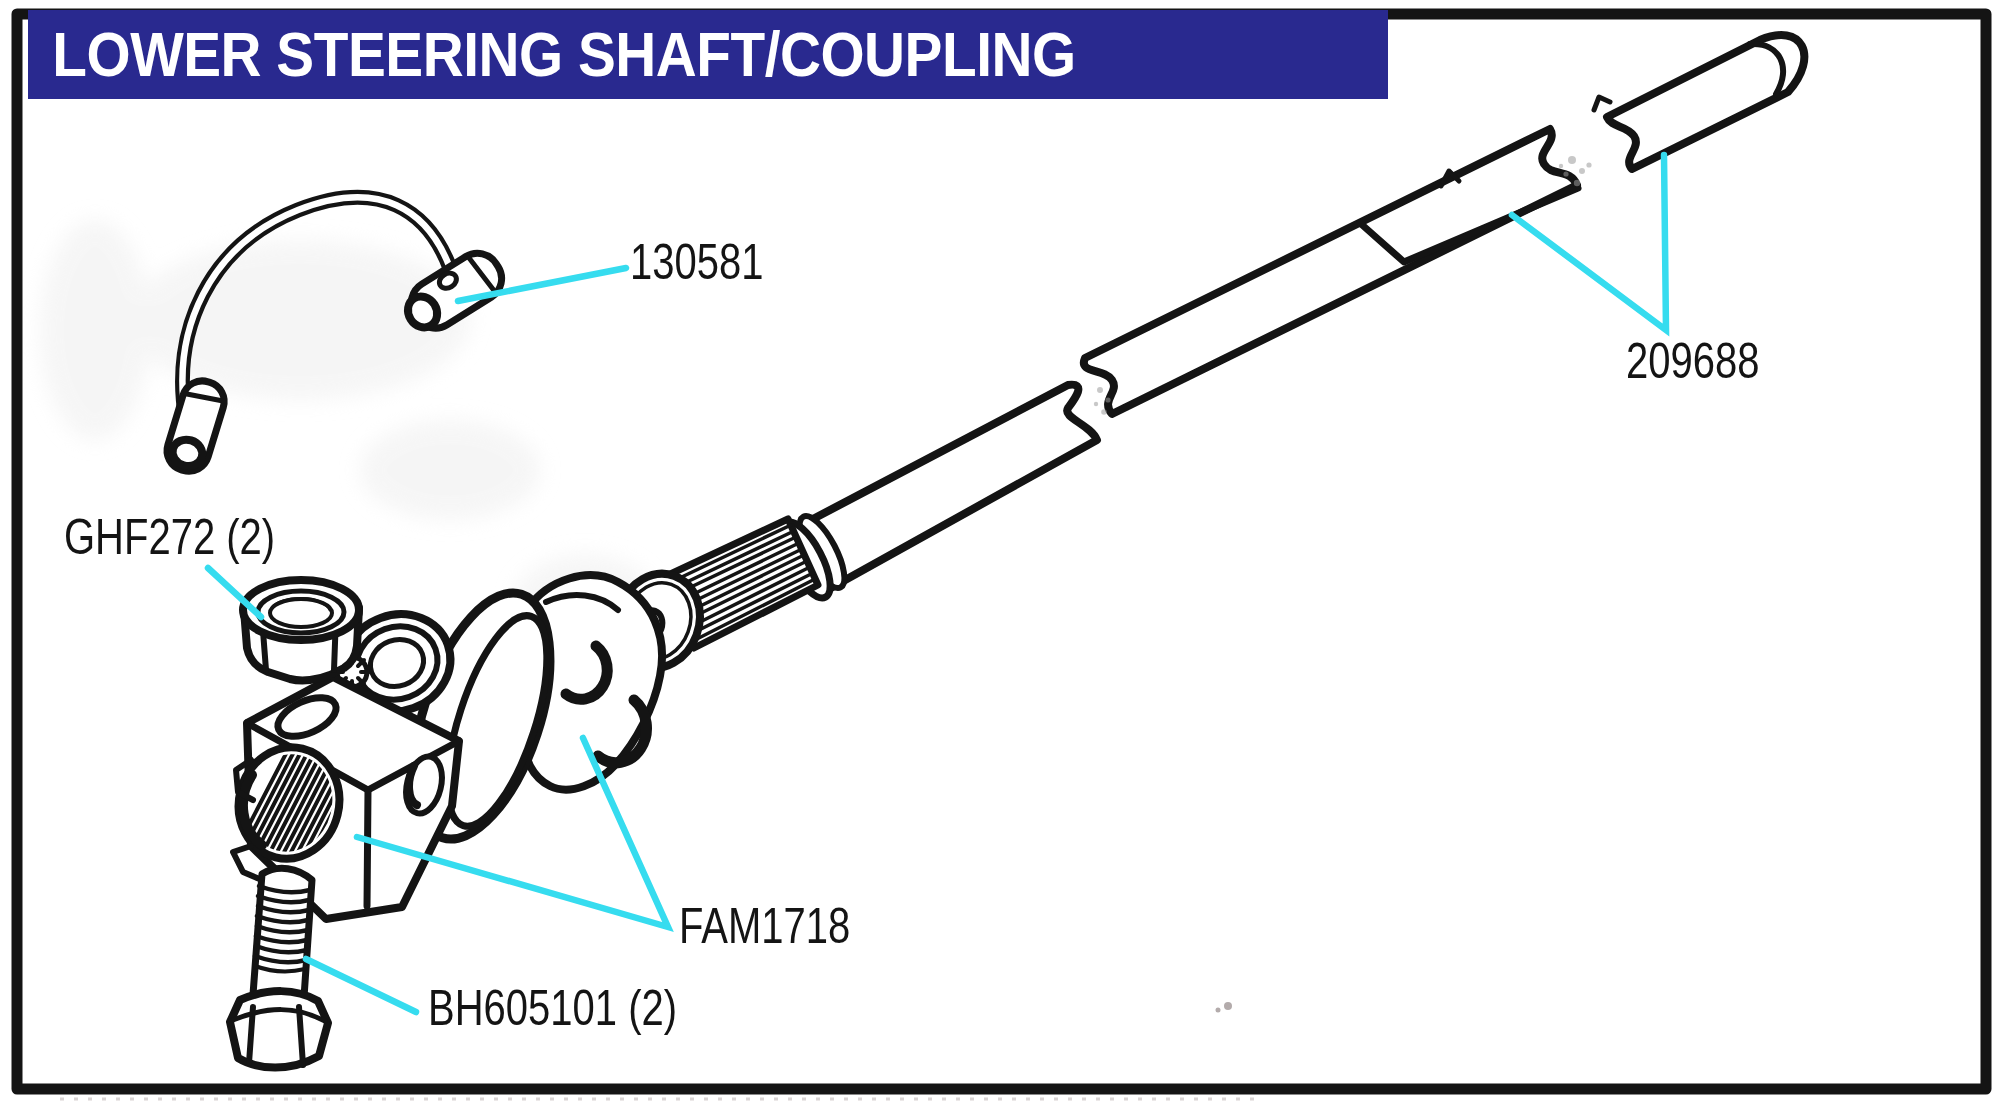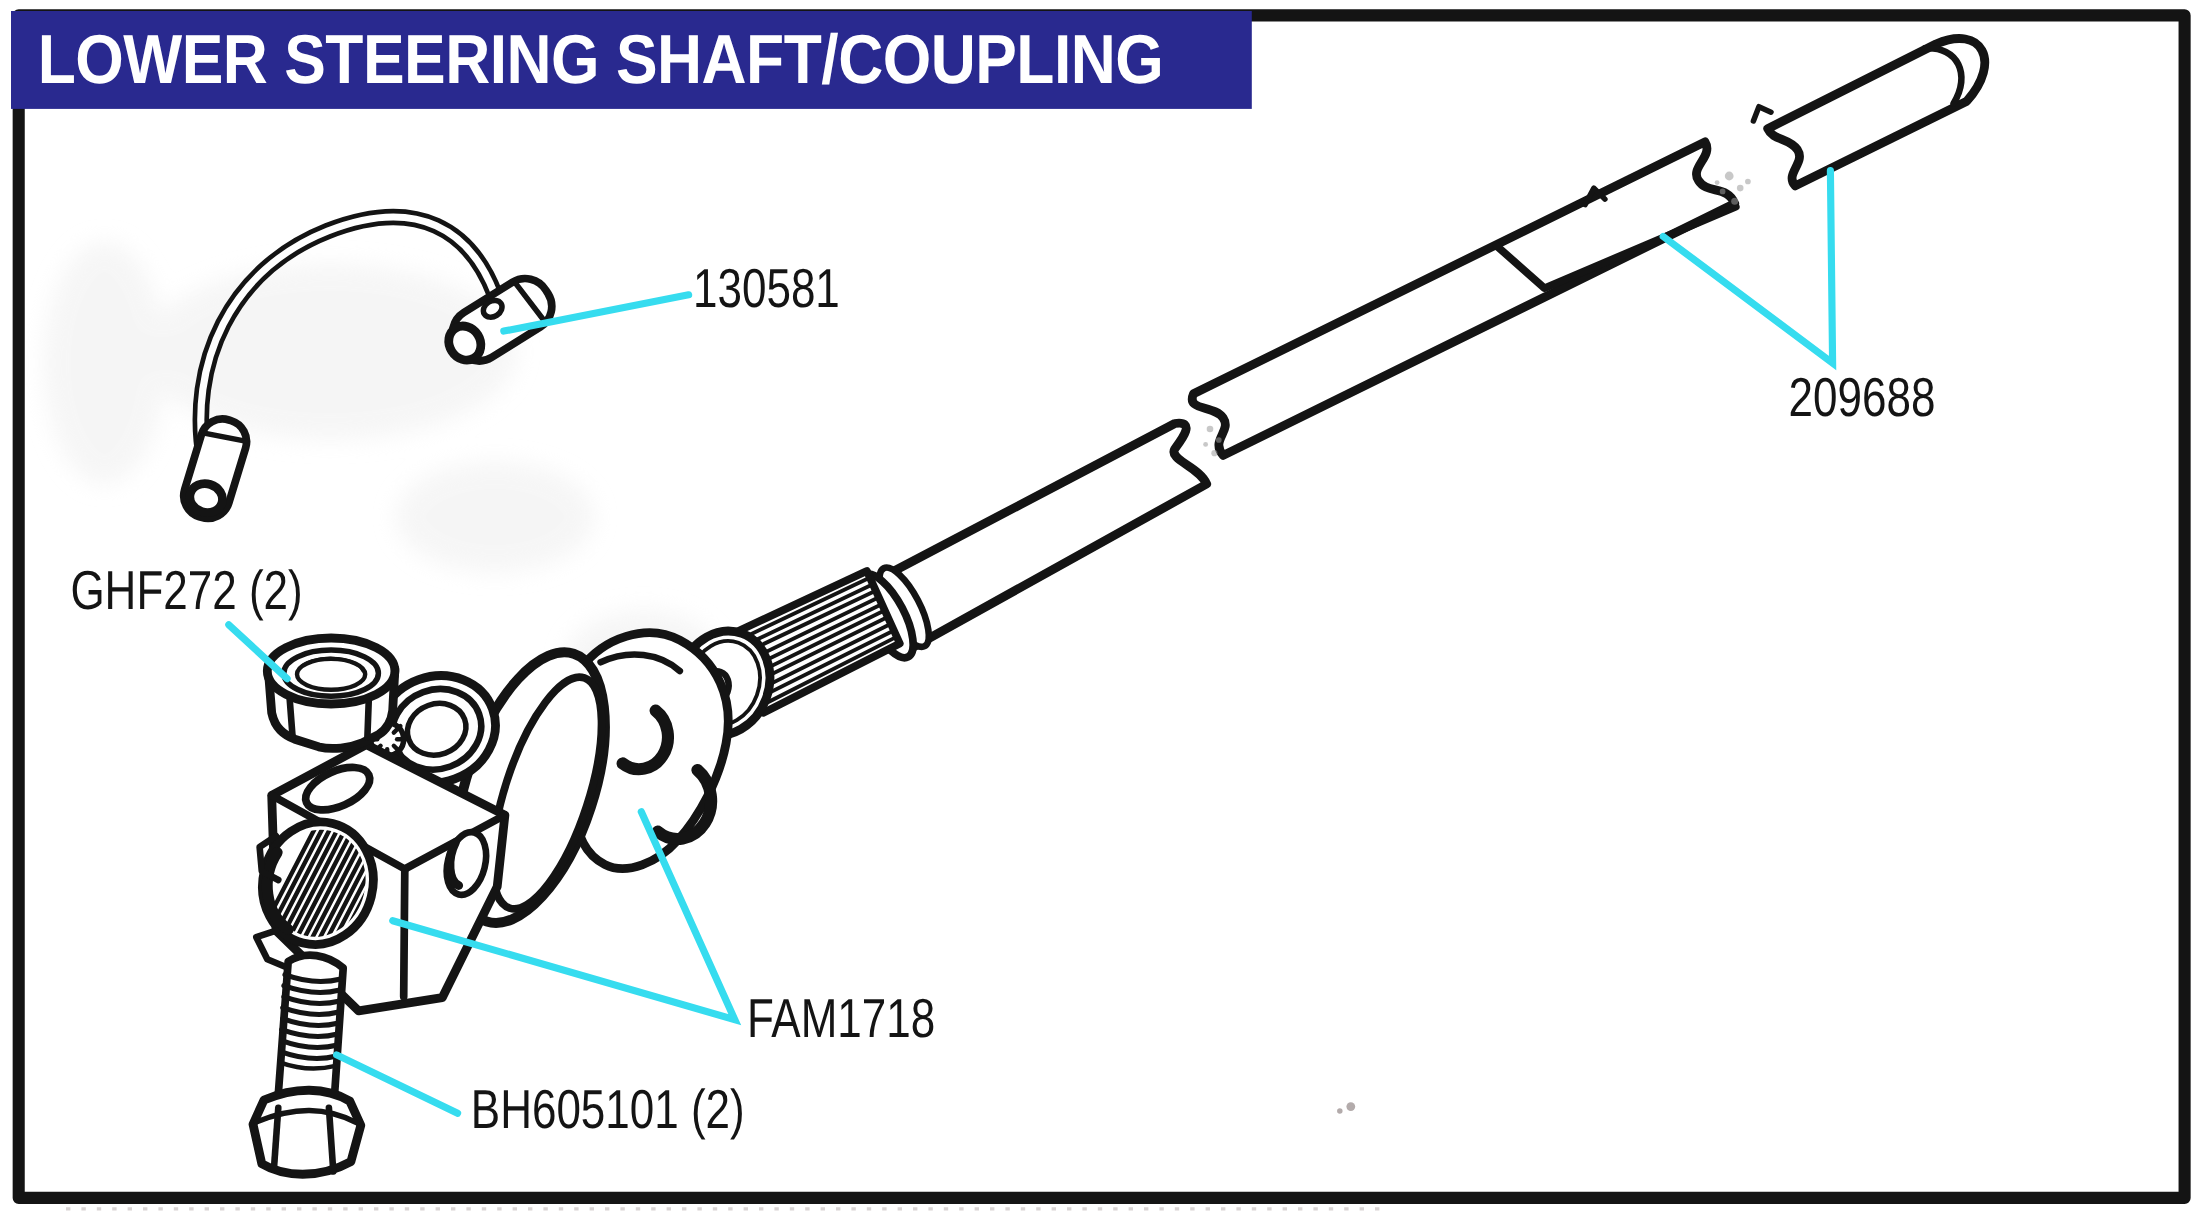--- a/index.html
+++ b/index.html
@@ -19,21 +19,21 @@
   .stage svg{position:absolute;left:0;top:0;}
   
   .fw{fill:#ffffff;stroke:var(--ink);stroke-linecap:round;stroke-linejoin:round;}
   .ln{fill:none;stroke:var(--ink);stroke-linecap:round;stroke-linejoin:round;}
   .leader{fill:none;stroke:var(--leader-cyan);stroke-width:6.5;stroke-linecap:round;stroke-linejoin:miter;}
   .speck{fill:#b3abab;stroke:none;}
   .stip{fill:#9a9a9a;opacity:.55;stroke:none;}
   .shade{fill:#ededed;stroke:none;}
   
   .banner{
-    position:absolute;left:10px;top:10px;width:1128px;height:89px;
+    position:absolute;left:28px;top:10px;width:1360px;height:89px;
     background:var(--banner-blue);
   }
   .banner .banner-text{
     display:block;white-space:nowrap;
     color:#ffffff;font-weight:bold;font-size:63px;line-height:89px;
     padding-left:27px;letter-spacing:-0.5px;
     transform:scaleX(0.90);transform-origin:left center;
     font-family:"Liberation Sans", sans-serif;
   }
   

